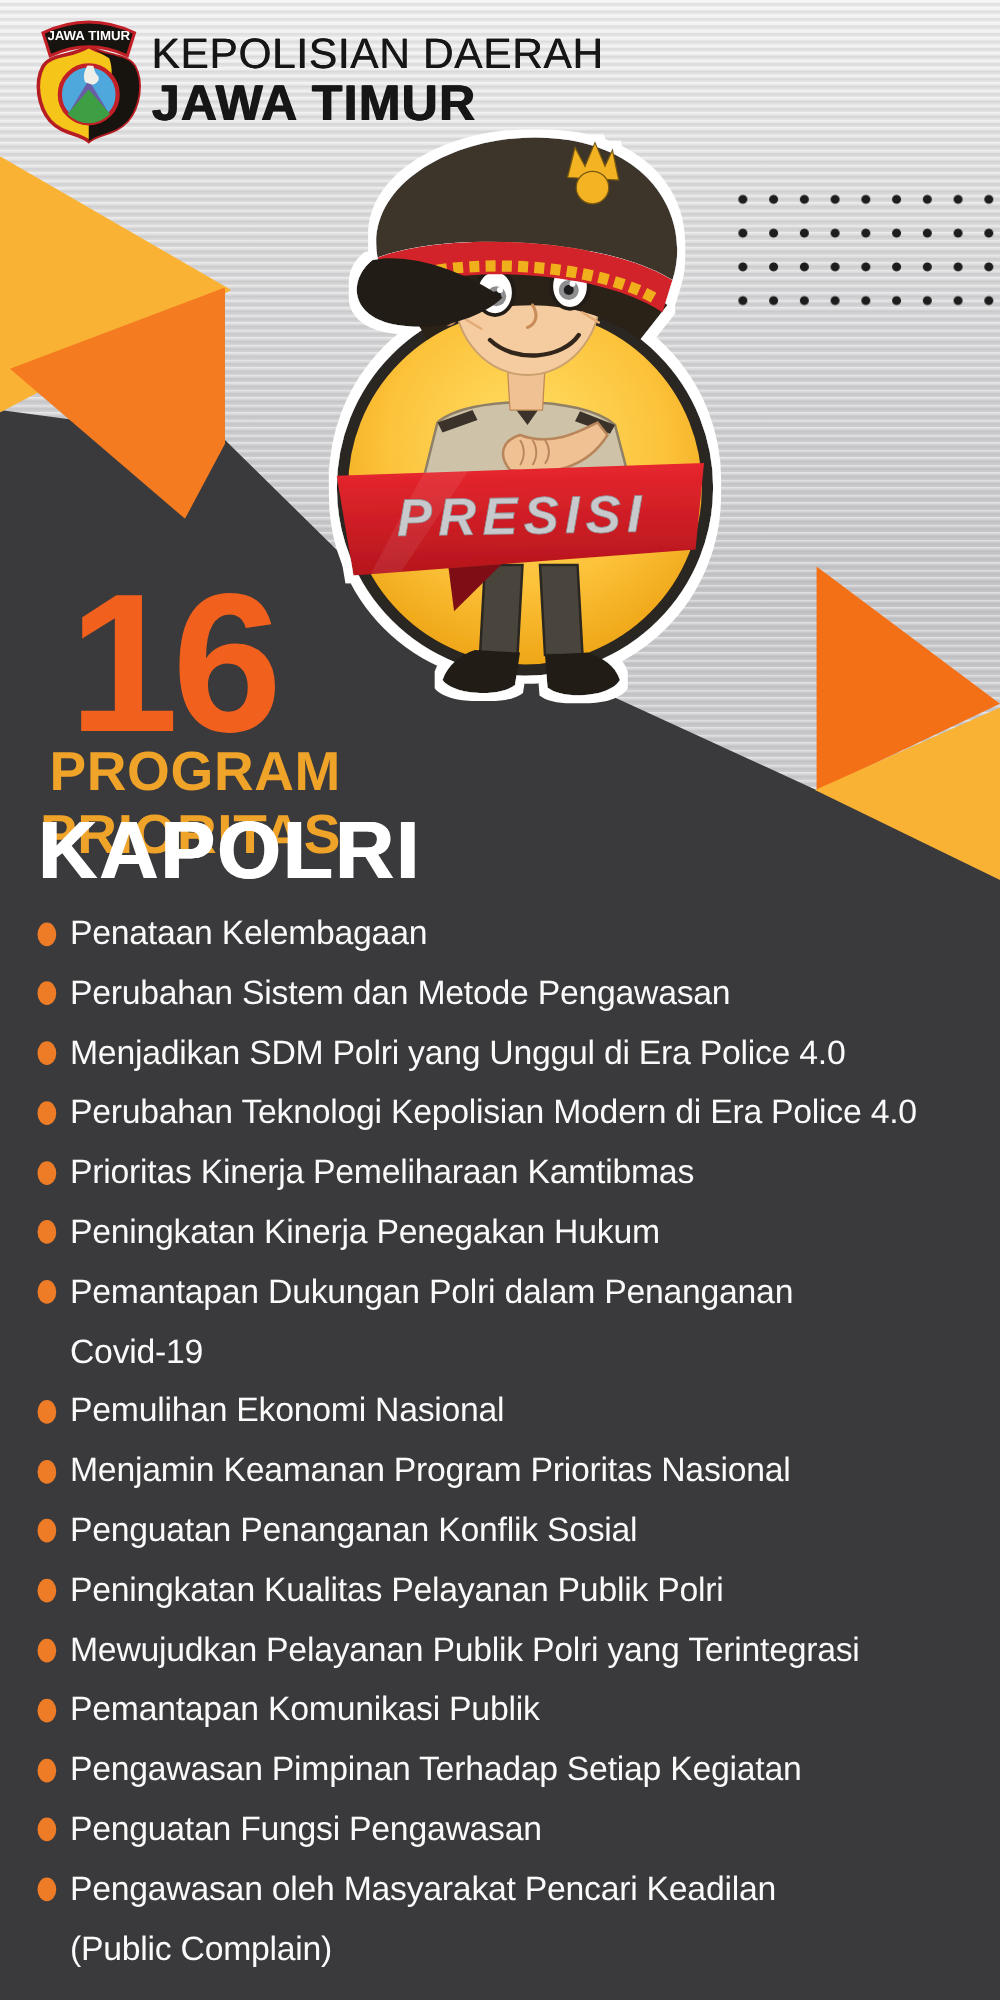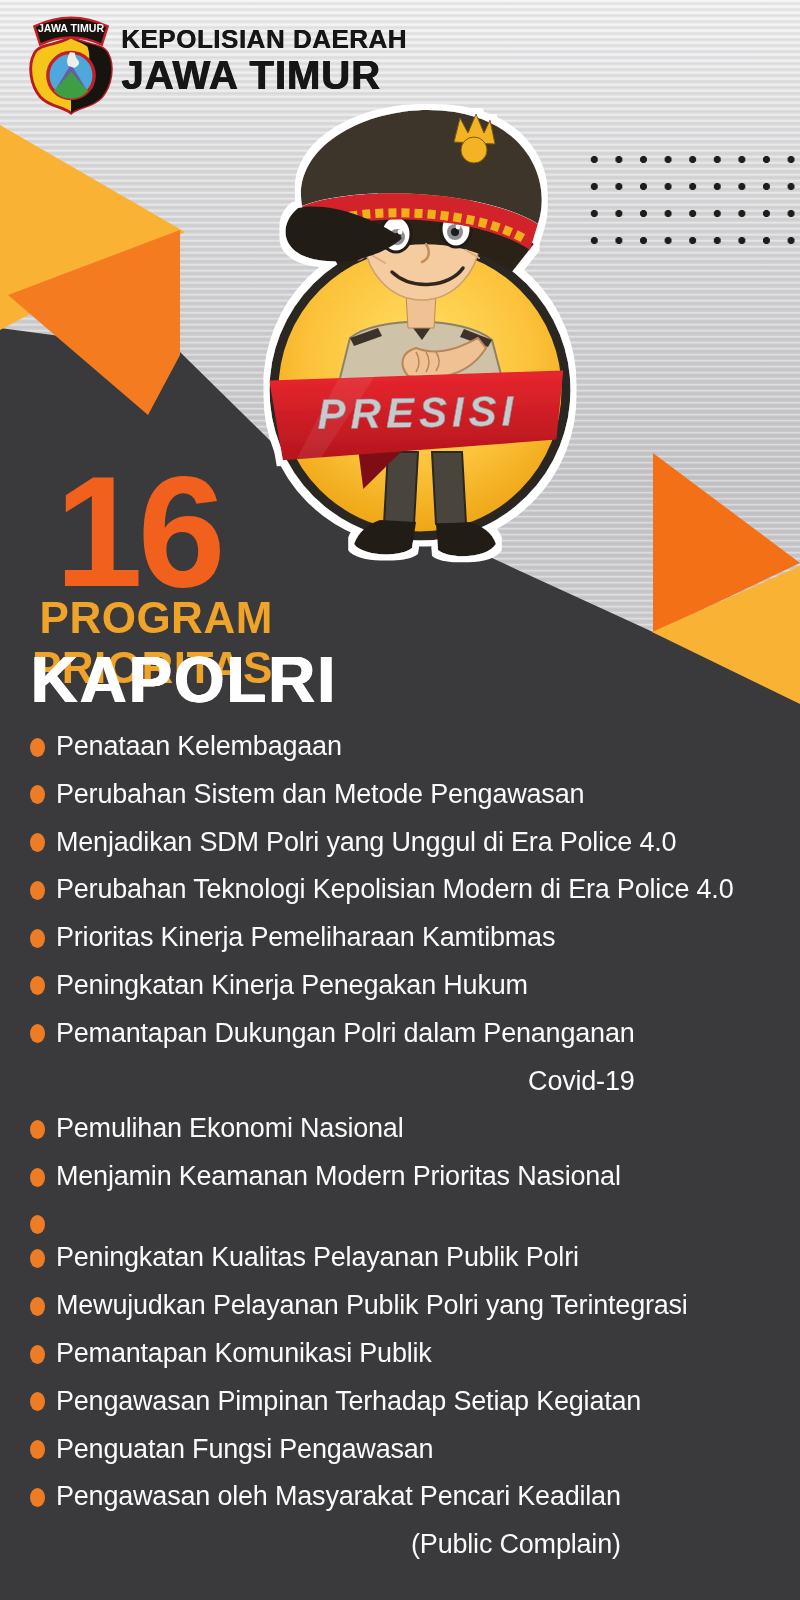--- a/index.html
+++ b/index.html
@@ -39,21 +39,21 @@
   }
   .tri-yellow-right {
     left:652px; top:566px; width:148px; height:138px; background:#f9b233;
     clip-path:polygon(0 66px, 148px 0, 148px 138px);
   }
   
   .header { position:absolute; left:0; top:0; width:800px; height:120px; z-index:5;padding-left:36px; }
   .logo { position:absolute; left:24px; top:8px; width:94px; height:108px; }
   .agency { position:absolute; left:121px; top:24px; color:#161616; }
   .agency-line1 {
-    font-size:26px; font-weight:bold; letter-spacing:.5px;
+    font-size:34px; font-weight:normal; letter-spacing:.5px;
     text-shadow:.5px 0 0 #161616;
   }
   .agency-line2 {
     font-size:40px; font-weight:bold; letter-spacing:1px; margin-top:-2px;
     text-shadow:1px 0 0 #161616, .5px 0 0 #161616;
   }
   
   .mascot { position:absolute; left:250px; top:86px; width:340px; height:500px; z-index:4; }
   
   .headline { position:absolute; left:0; top:0; z-index:5; }
@@ -72,21 +72,21 @@
   }
   
   .programs { position:absolute; left:30px; top:723px; width:762px; z-index:5; list-style:none; }
   .programs li {
     display:flex; gap:11px; color:#fafafa; font-size:27px; line-height:47.8px;
   }
   .programs .bullet {
     flex:0 0 15px; width:15px; height:19px; margin-top:14.5px;
     border-radius:50%; background:#ee7c26;
   }
-  .programs .txt { white-space:pre-line; letter-spacing:-.2px;text-align:right; }
+  .programs .txt { white-space:pre-line; letter-spacing:-.2px; }
 </style>
 </head>
 <body>
 
 <div class="poster">
 
   <div class="dark-wedge"></div>
   <div class="tri tri-yellow-left"></div>
   <div class="tri tri-orange-left"></div>
   <div class="tri tri-orange-right"></div>
@@ -238,24 +238,25 @@
         <span class="bullet"></span>
         <span class="txt">Pemantapan Dukungan Polri dalam Penanganan
 Covid-19</span>
       </li>
     <li>
         <span class="bullet"></span>
         <span class="txt">Pemulihan Ekonomi Nasional</span>
       </li>
     <li>
         <span class="bullet"></span>
-        <span class="txt">Menjamin Keamanan Modern Prioritas Nasional</span>
-      </li>
-    <li>
-        <span class="bullet"></span>
+        <span class="txt">Menjamin Keamanan Program Prioritas Nasional</span>
+      </li>
+    <li>
+        <span class="bullet"></span>
+        <span class="txt">Penguatan Penanganan Konflik Sosial</span>
       </li>
     <li>
         <span class="bullet"></span>
         <span class="txt">Peningkatan Kualitas Pelayanan Publik Polri</span>
       </li>
     <li>
         <span class="bullet"></span>
         <span class="txt">Mewujudkan Pelayanan Publik Polri yang Terintegrasi</span>
       </li>
     <li>

